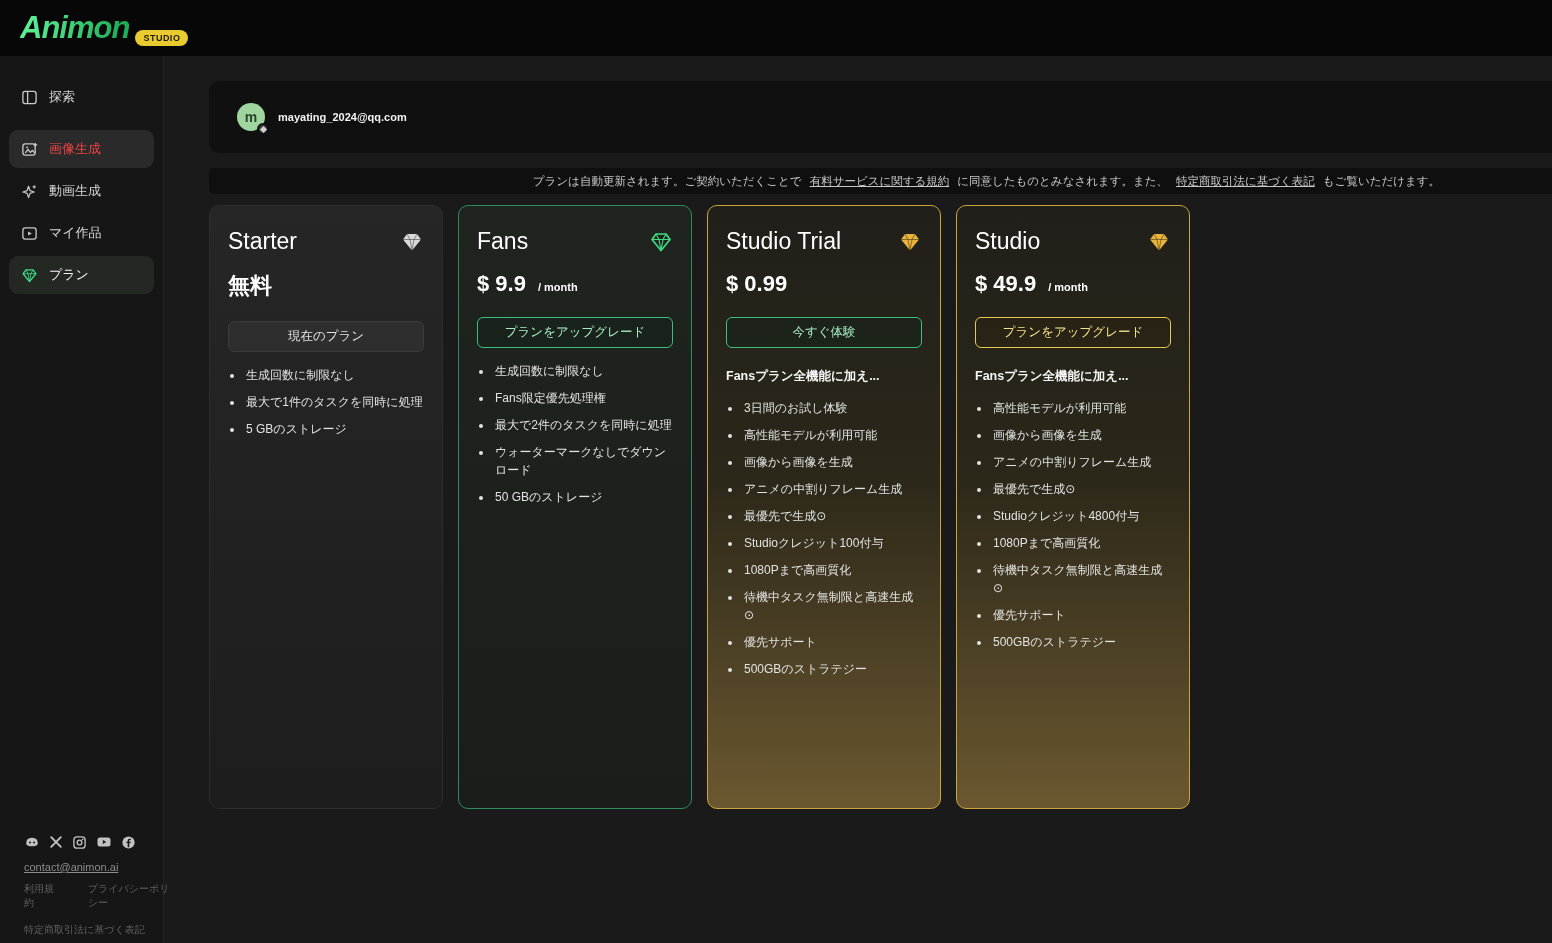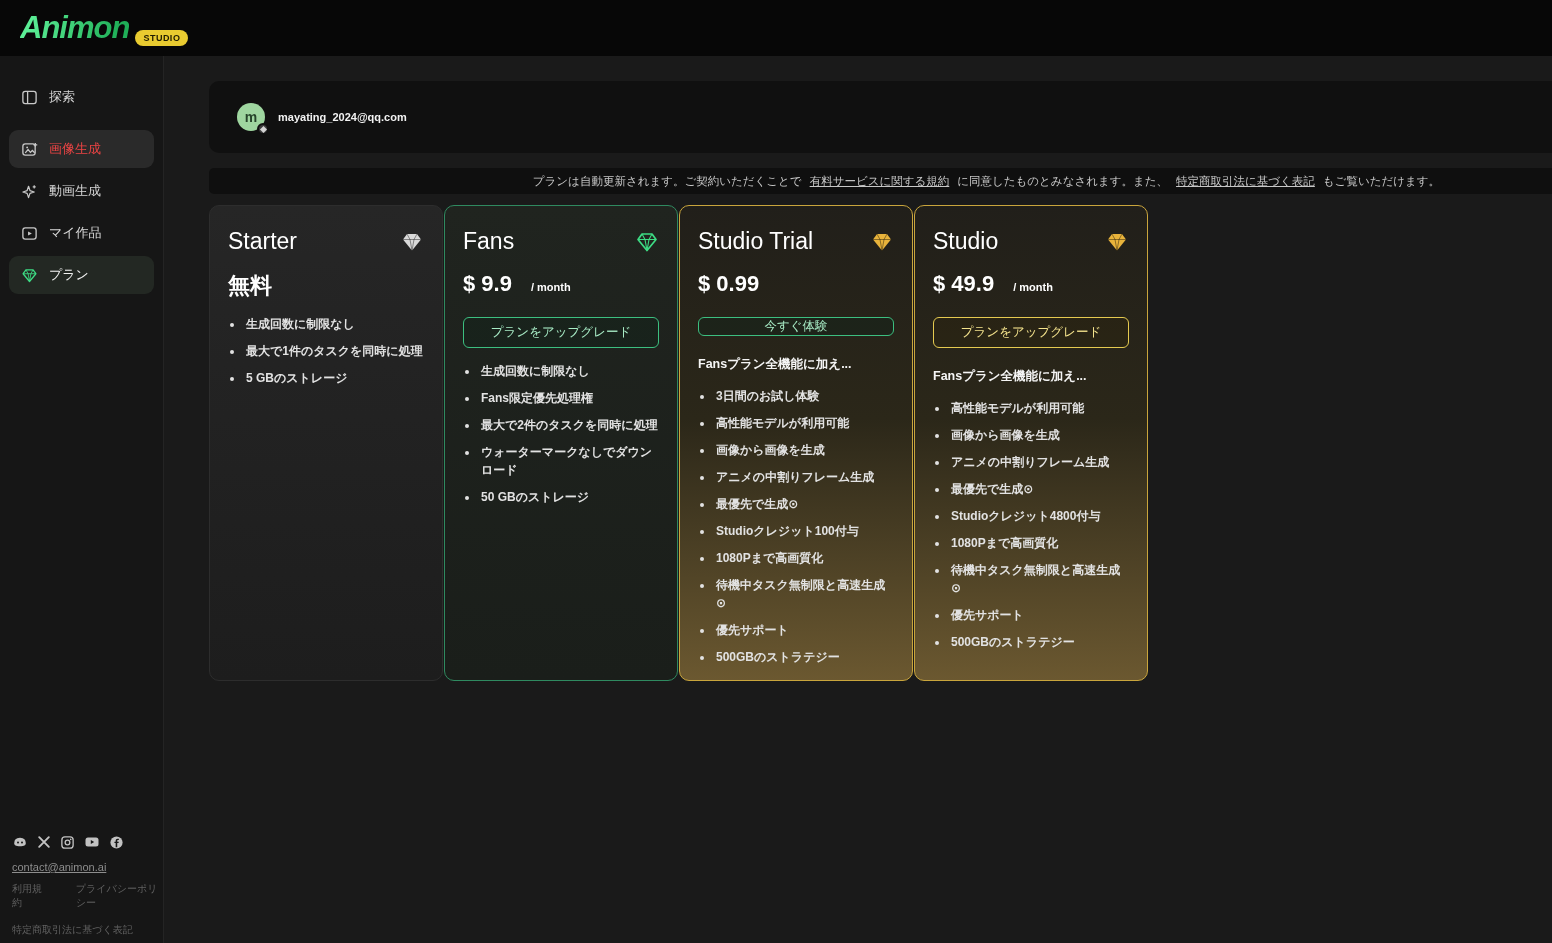--- a/index.html
+++ b/index.html
@@ -41,21 +41,21 @@
   .nav-item {
     display: flex; align-items: center; gap: 11px;
     height: 38px; margin: 4px 9px; padding: 0 12px;
     border-radius: 9px; font-size: 13px; color: #d8d8d8; cursor: pointer;
   }
   .nav-item .ic { display: flex; color: #c9c9c9; }
   .nav-item.active { background: #2a2a2a; color: #ef4444; }
   .nav-item.active-green { background: #232823; color: #f0f0f0; }
   .nav-item.active-green .ic { color: #3ddc84; }
   .nav-item:nth-child(1) { margin-bottom: 14px; }
-  .sidebar-footer { position: absolute; left: 12px; bottom: 6px; width: 150px; }
+  .sidebar-footer { position: absolute; left: 24px; bottom: 6px; width: 150px; }
   .social-row { display: flex; gap: 9px; align-items: center; color: #c2c2c2; margin-bottom: 7px; }
   .social-row .sic { display: flex; cursor: pointer; }
   .contact-link { font-size: 11px; color: #8d8d8d; text-decoration: underline; display: inline-block; margin-bottom: 9px; }
   .legal-row { display: flex; gap: 30px; font-size: 10px; color: #606060; margin-bottom: 9px; }
   .legal-row a, .legal-last { color: #606060; text-decoration: none; font-size: 10px; cursor: pointer; }
   .legal-last { display: inline-block; }
   
   .main { flex: 1; padding: 25px 0 0 45px; background: #1a1a1a; overflow: hidden; }
   .profile-card {
     height: 72px; background: #101010; border-radius: 10px 0 0 10px;
@@ -80,50 +80,50 @@
   .tab { font-size: 14px; color: #a8a8a8; padding-bottom: 10px; cursor: pointer; }
   .tab.active { color: #e9f8ef; border-bottom: 2px solid #3ddc84; }
   
   .notice {
     margin-top: 15px; height: 26px; background: #0f0f0f; border-radius: 5px 0 0 5px;
     display: flex; align-items: center; justify-content: flex-end;
     padding-right: 112px; font-size: 11.5px; color: #c7c7c7; white-space: nowrap; gap: 8px;
   }
   .notice a { color: #c7c7c7; text-decoration: underline; cursor: pointer; }
   
-  .plans-row { display: flex; gap: 1px; margin-top: 11px; height: 476px; align-items: stretch; border-radius: 16px; }
+  .plans-row { display: flex; gap: 15px; margin-top: 11px; height: 604px; align-items: stretch; border-radius: 16px; }
   .plan-card {
     width: 234px; border-radius: 10px; padding: 22px 18px 18px 18px;
     display: flex; flex-direction: column; flex-shrink: 0;
   }
   .plan-card.starter { background: linear-gradient(180deg, #262626 0%, #1d1d1d 100%); border: 1px solid #2d2d2d; }
   .plan-card.fans { background: linear-gradient(180deg, #20241f 0%, #1a1e1a 100%); border: 1px solid #2f8a60; }
   .plan-card.trial, .plan-card.studio {
     background: linear-gradient(180deg, #211f1a 0%, #2b2719 45%, #6b5830 100%);
     border: 1px solid #c9a53c;
   }
   .plan-head { display: flex; align-items: center; justify-content: space-between; }
   .plan-name { font-size: 23px; font-weight: 500; color: #ffffff; }
   .gem { display: flex; }
   .gem svg .sil { fill: currentColor; stroke: none; }
   .gem svg .facet { fill: none; stroke: rgba(0,0,0,.4); stroke-width: 1; }
   .gem.outline svg .sil { fill: none; stroke: currentColor; stroke-width: 1.7; }
   .gem.outline svg .facet { stroke: currentColor; stroke-width: 1.1; }
   .plan-price { margin-top: 16px; font-size: 22px; font-weight: 700; color: #ffffff; display: flex; align-items: baseline; }
-  .price-suffix { font-size: 11px; font-weight: 700; margin-left: 19px; text-align: center; }
+  .price-suffix { font-size: 11px; font-weight: 700; margin-left: 12px; text-align: center; }
   .plan-btn {
     margin-top: 20px; width: 100%; height: 31px; border-radius: 6px;
     font-size: 12.5px; font-family: inherit; cursor: pointer; background: transparent;
   }
   .btn-neutral { background: #2e2e2e; border: 1px solid #3b3b3b; color: #e2e2e2; }
   .btn-green { background: rgba(18,36,27,.45); border: 1px solid #3cbf80; color: #a8ecc6; }
   .btn-yellow { background: rgba(48,38,10,.3); border: 1px solid #e5ca50; color: #f4e38d; }
   .plan-note { margin-top: 20px; font-size: 12.5px; font-weight: 700; color: #f5f5f5; }
   .features { margin-top: 14px; padding-left: 16px; list-style: disc; }
-  .features li { font-size: 12px; color: #e2e2e2; line-height: 1.5; margin-bottom: 9px; padding-left: 2px; font-weight: bold; }
+  .features li { font-size: 12px; color: #e2e2e2; line-height: 1.5; margin-bottom: 9px; padding-left: 2px; }
 </style>
 </head>
 <body>
 
 <div class="topbar">
   <div class="logo-wrap">
     <span class="logo">Animon</span>
     <span class="studio-badge">STUDIO</span>
   </div>
 </div>
@@ -254,20 +254,21 @@
         <svg width="24" height="24" viewBox="0 0 24 24">
           <path class="sil" d="M7 4h10l4 5.5-9 11-9-11Z" stroke-linejoin="round"></path>
           <path class="facet" d="M3 9.5h18M7 4l3 5.5 2 11 2-11 3-5.5" stroke-linejoin="round"></path>
         </svg>
       </span>
     </div>
     <div class="plan-price">
       <span class="price-main">無料</span>
       <span class="price-suffix"></span>
     </div>
+    <button class="plan-btn btn-neutral">現在のプラン</button>
 
     <ul class="features">
             <li>生成回数に制限なし</li>
             <li>最大で1件のタスクを同時に処理</li>
             <li>5 GBのストレージ</li>
           </ul>
   </div>
 
   <div class="plan-card fans">
     <div class="plan-head">

